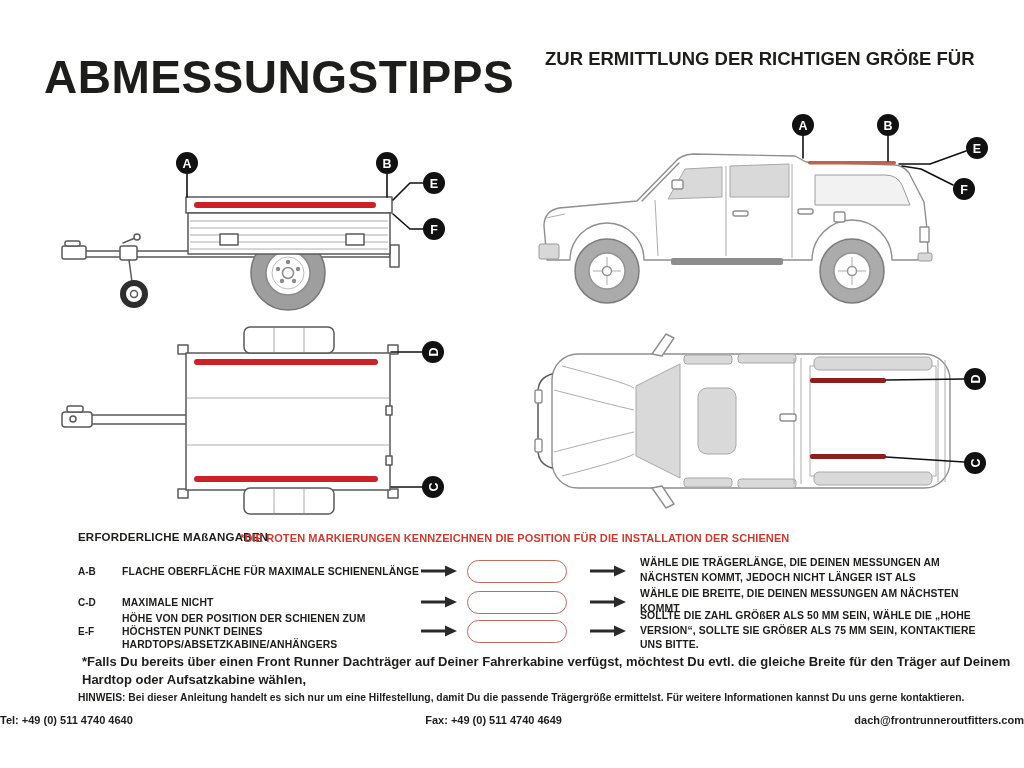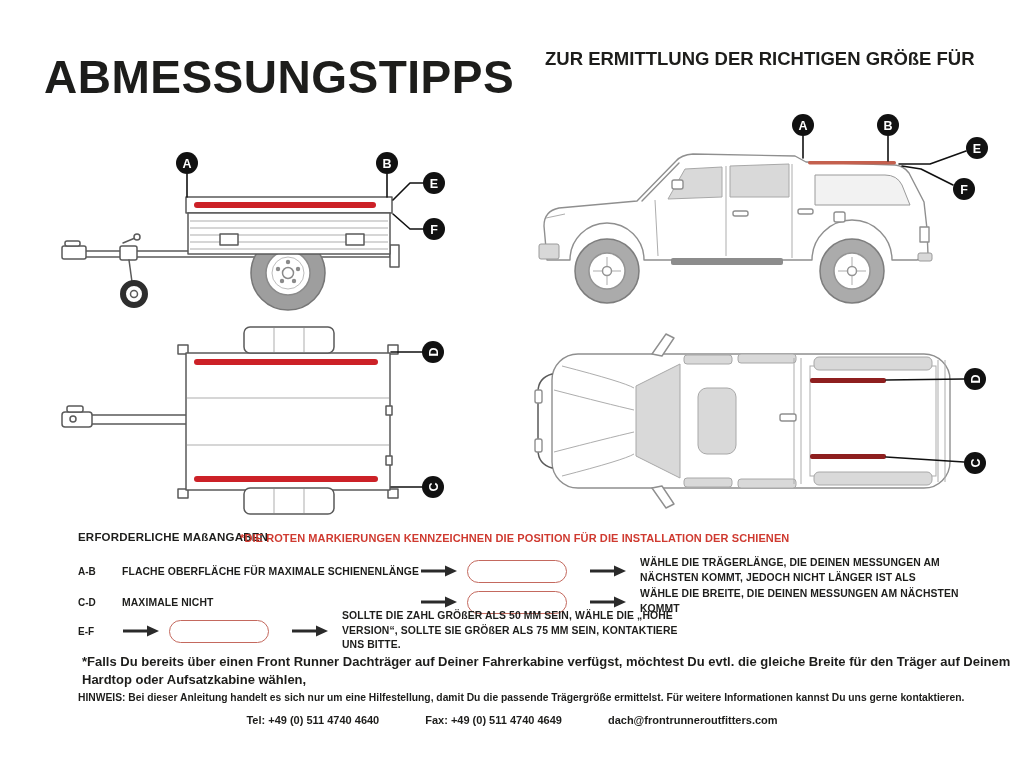--- a/index.html
+++ b/index.html
@@ -35,21 +35,21 @@
   .mrow .code{width:44px;font-size:10px;font-weight:bold;flex:0 0 auto;}
   .mrow .lbl{width:298px;font-size:10.4px;font-weight:bold;line-height:1.25;flex:0 0 auto;letter-spacing:.1px;}
   .mrow .arrow{flex:0 0 auto;display:flex;align-items:center;}
   .mrow .pill{flex:0 0 auto;width:100px;height:23px;border:1.6px solid #c4695e;border-radius:12px;
     margin:0 0 0 9px;background:#fff;}
   .mrow .arrow2{margin-left:22px;}
   .mrow .instr{margin-left:13px;width:358px;font-size:10.4px;font-weight:bold;line-height:1.4;letter-spacing:.1px;}
 
   .footnote{left:82px;top:653px;width:936px;font-size:13px;font-weight:bold;line-height:1.35;}
   .hinweis{left:78px;top:692px;width:936px;font-size:10.3px;font-weight:bold;}
-  .contact{left:0;top:714px;width:1024px;display:flex;justify-content:center;gap:46px;
+  .contact{left:0;top:714px;width:1024px;display:flex;justify-content:space-between;gap:46px;
     font-size:11px;font-weight:bold;}
 </style>
 </head>
 <body>
 
 <div class="page">
 
   <div class="abs title">ABMESSUNGSTIPPS</div>
   <div class="abs subtitle">
     <div>ZUR ERMITTLUNG DER RICHTIGEN GRÖßE FÜR</div>
@@ -300,20 +300,21 @@
       <svg width="38" height="12">
           <line x1="1" y1="6" x2="26" y2="6" stroke="#2a2a2a" stroke-width="3"></line>
           <polygon points="25,0.5 37,6 25,11.5" fill="#2a2a2a"></polygon>
         </svg>
     </div>
     <div class="instr">WÄHLE DIE BREITE, DIE DEINEN MESSUNGEN AM NÄCHSTEN KOMMT</div>
   </div>
 
   <div class="abs mrow" style="top:612px;height:38px">
     <div class="code">E-F</div>
+    <div class="lbl">HÖHE VON DER POSITION DER SCHIENEN ZUM HÖCHSTEN PUNKT DEINES HARDTOPS/ABSETZKABINE/ANHÄNGERS</div>
     <div class="arrow">
       <svg width="38" height="12">
           <line x1="1" y1="6" x2="26" y2="6" stroke="#2a2a2a" stroke-width="3"></line>
           <polygon points="25,0.5 37,6 25,11.5" fill="#2a2a2a"></polygon>
         </svg>
     </div>
     <div class="pill"></div>
     <div class="arrow arrow2">
       <svg width="38" height="12">
           <line x1="1" y1="6" x2="26" y2="6" stroke="#2a2a2a" stroke-width="3"></line>

